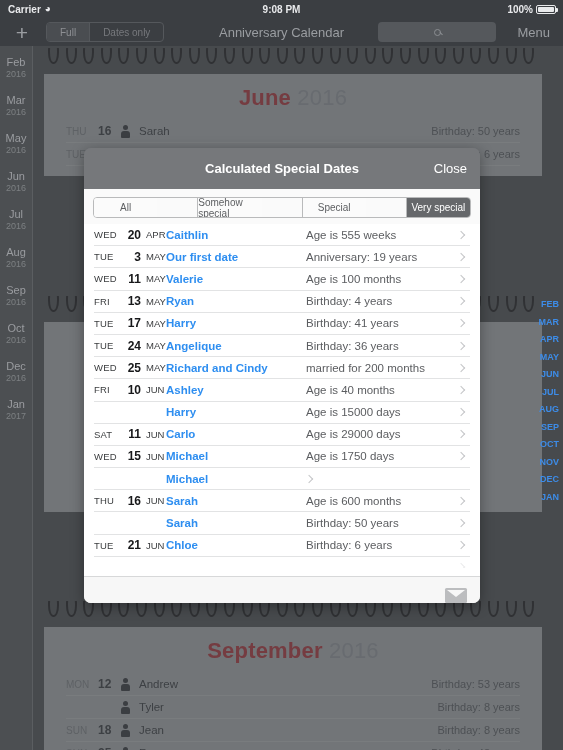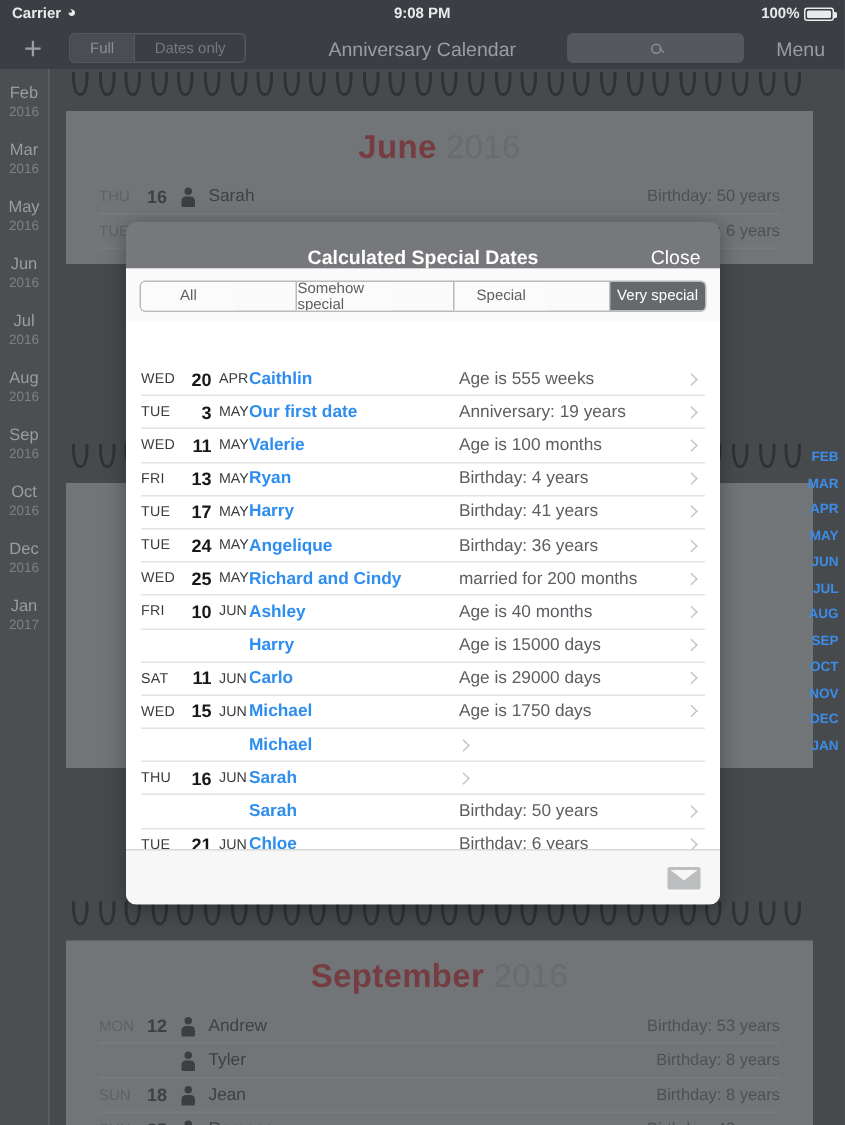--- a/index.html
+++ b/index.html
@@ -107,22 +107,22 @@
   .dim { position: absolute; inset: 46px 0 0 0; background: rgba(60,62,66,0.30); }
 
   
   .modal {
     position: absolute; left: 84px; top: 148px; width: 396px; height: 455px;
     border-radius: 7px; overflow: hidden;
     box-shadow: 0 3px 14px rgba(0,0,0,.35);
     z-index: 40;
   }
   .modal-head {
-    height: 31px; background: #76787b; position: relative;
-    display: flex; align-items: flex-end; justify-content: center;
+    height: 41px; background: #76787b; position: relative;
+    display: flex; align-items: center; justify-content: center;
   }
   .modal-title { font-size: 13px; font-weight: bold; color: #fff; }
   .modal-close { position: absolute; right: 13px; font-size: 13px; color: #fff; }
   .modal-body { background: #fff; height: 424px; position: relative; }
 
   .seg-wrap { padding: 8px 9px 6px 9px; background: #fafafa; }
   .seg {
     display: flex; height: 21px; border: 1px solid #b9babb;
     border-radius: 4px; overflow: hidden; gap: 40px;
   }
@@ -132,21 +132,21 @@
   }
   .seg > div + div { border-left: 1px solid #b9babb; }
   .seg > div.sel { background: #66686b; color: #fff; }
 
   .tbl-head {
     display: flex; padding: 1px 10px 5px 10px; background: #fff;
     font-size: 11.5px; font-weight: bold; color: #2d2f31;
   }
   .th-date { width: 72px; }
 
-  .rows { background: #fff; height: 350px; overflow: hidden; position: relative; margin-top: 28px; }
+  .rows { background: #fff; height: 350px; overflow: hidden; position: relative; }
   .row {
     display: flex; align-items: center; height: 22.2px; margin: 0 10px;
     border-bottom: 1px solid #e2e3e4; font-size: 11.5px;
   }
   .c-dow { width: 28px; font-size: 9.5px; color: #3a3c3e; letter-spacing: .2px; }
   .c-day { width: 19px; text-align: right; font-weight: bold; font-size: 12px; color: #17181a; }
   .c-mon { width: 25px; padding-left: 5px; font-size: 9.5px; color: #3a3c3e; }
   .c-name { width: 140px; color: #2e8ef0; font-weight: bold; }
   .c-event { flex: 1; color: #5b5d60; }
   .chev {
@@ -506,20 +506,21 @@
             <span class="c-day"></span>
             <span class="c-mon"></span>
             <span class="c-name">Michael</span>
             <span class="chev"></span>
           </div>
           <div class="row">
             <span class="c-dow">THU</span>
             <span class="c-day">16</span>
             <span class="c-mon">JUN</span>
             <span class="c-name">Sarah</span>
+            <span class="c-event">Age is 600 months</span>
             <span class="chev"></span>
           </div>
           <div class="row">
             <span class="c-dow"></span>
             <span class="c-day"></span>
             <span class="c-mon"></span>
             <span class="c-name">Sarah</span>
             <span class="c-event">Birthday: 50 years</span>
             <span class="chev"></span>
           </div>

